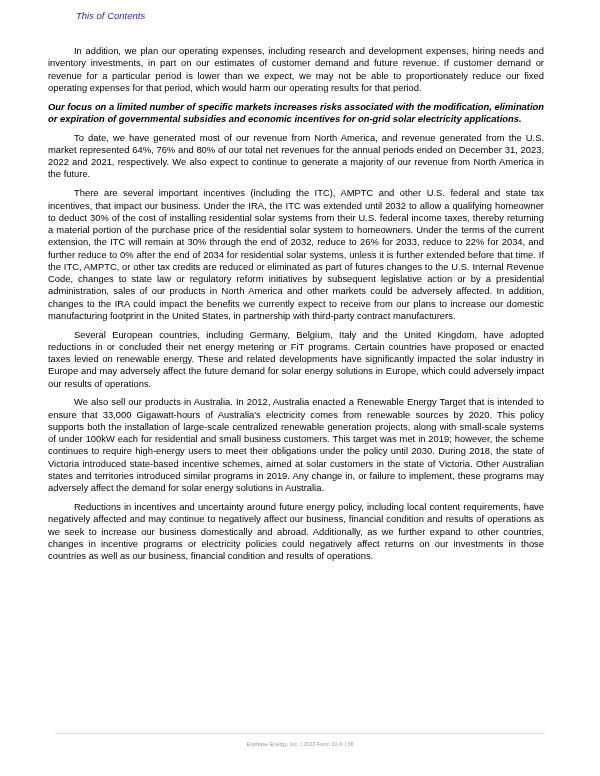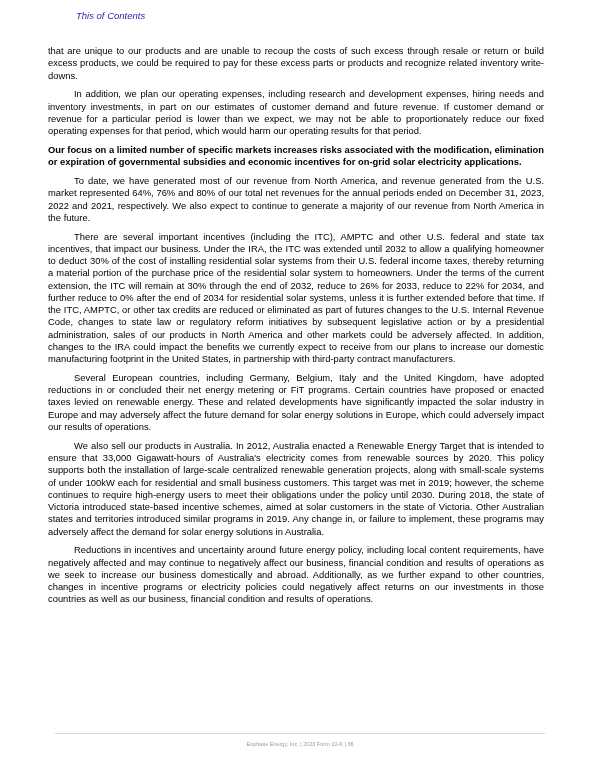--- a/index.html
+++ b/index.html
@@ -4,33 +4,32 @@
 <style>
   html, body { margin: 0; padding: 0; background: #ffffff; }
   body { width: 600px; height: 776px; position: relative; overflow: hidden;
          font-family: "Liberation Sans", sans-serif; color: #000; }
   .toc { position: absolute; left: 76px; top: 10px; font-size: 9.5px; font-style: italic;
          color: #2b2bb0; text-decoration: none; }
   .content { position: absolute; left: 48px; top: 45px; width: 496px; font-size: 9.4px;
              line-height: 12.25px; text-align: justify; }
   .content p { margin: 0 0 6.6px 0; }
   .content p.indent { text-indent: 26px; }
-  .content p.heading { font-weight: bold; }
+  .content p.heading { font-weight: bold; font-style: italic; }
   .footer-rule { position: absolute; left: 55px; top: 733px; width: 490px; height: 0;
                  border-top: 1px solid #d6d6d6; }
   .footer { position: absolute; left: 0; width: 600px; top: 741px; text-align: center;
             font-size: 5.5px; color: #9a9a9a; }
 </style>
 </head>
 <body>
 
 <a class="toc">This of Contents</a>
 
 <div class="content">
-  <p>that are unique to our products and are unable to recoup the costs of such excess through resale or return or build excess products, we could be required to pay for these excess parts or products and recognize related inventory write-downs.</p>
   <p class="indent">In addition, we plan our operating expenses, including research and development expenses, hiring needs and inventory investments, in part on our estimates of customer demand and future revenue. If customer demand or revenue for a particular period is lower than we expect, we may not be able to proportionately reduce our fixed operating expenses for that period, which would harm our operating results for that period.</p>
   <p class="heading">Our focus on a limited number of specific markets increases risks associated with the modification, elimination or expiration of governmental subsidies and economic incentives for on-grid solar electricity applications.</p>
   <p class="indent">To date, we have generated most of our revenue from North America, and revenue generated from the U.S. market represented 64%, 76% and 80% of our total net revenues for the annual periods ended on December 31, 2023, 2022 and 2021, respectively. We also expect to continue to generate a majority of our revenue from North America in the future.</p>
   <p class="indent">There are several important incentives (including the ITC), AMPTC and other U.S. federal and state tax incentives, that impact our business. Under the IRA, the ITC was extended until 2032 to allow a qualifying homeowner to deduct 30% of the cost of installing residential solar systems from their U.S. federal income taxes, thereby returning a material portion of the purchase price of the residential solar system to homeowners. Under the terms of the current extension, the ITC will remain at 30% through the end of 2032, reduce to 26% for 2033, reduce to 22% for 2034, and further reduce to 0% after the end of 2034 for residential solar systems, unless it is further extended before that time. If the ITC, AMPTC, or other tax credits are reduced or eliminated as part of futures changes to the U.S. Internal Revenue Code, changes to state law or regulatory reform initiatives by subsequent legislative action or by a presidential administration, sales of our products in North America and other markets could be adversely affected. In addition, changes to the IRA could impact the benefits we currently expect to receive from our plans to increase our domestic manufacturing footprint in the United States, in partnership with third-party contract manufacturers.</p>
   <p class="indent">Several European countries, including Germany, Belgium, Italy and the United Kingdom, have adopted reductions in or concluded their net energy metering or FiT programs. Certain countries have proposed or enacted taxes levied on renewable energy. These and related developments have significantly impacted the solar industry in Europe and may adversely affect the future demand for solar energy solutions in Europe, which could adversely impact our results of operations.</p>
   <p class="indent">We also sell our products in Australia. In 2012, Australia enacted a Renewable Energy Target that is intended to ensure that 33,000 Gigawatt-hours of Australia's electricity comes from renewable sources by 2020. This policy supports both the installation of large-scale centralized renewable generation projects, along with small-scale systems of under 100kW each for residential and small business customers. This target was met in 2019; however, the scheme continues to require high-energy users to meet their obligations under the policy until 2030. During 2018, the state of Victoria introduced state-based incentive schemes, aimed at solar customers in the state of Victoria. Other Australian states and territories introduced similar programs in 2019. Any change in, or failure to implement, these programs may adversely affect the demand for solar energy solutions in Australia.</p>
   <p class="indent">Reductions in incentives and uncertainty around future energy policy, including local content requirements, have negatively affected and may continue to negatively affect our business, financial condition and results of operations as we seek to increase our business domestically and abroad. Additionally, as we further expand to other countries, changes in incentive programs or electricity policies could negatively affect returns on our investments in those countries as well as our business, financial condition and results of operations.</p>
 </div>
 
 <div class="footer-rule"></div>

